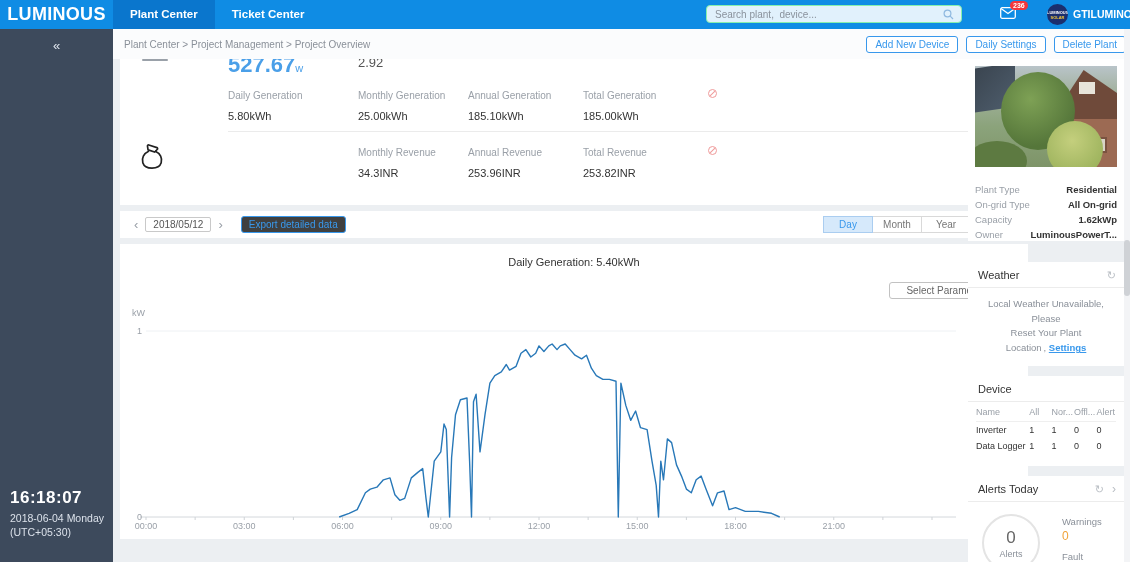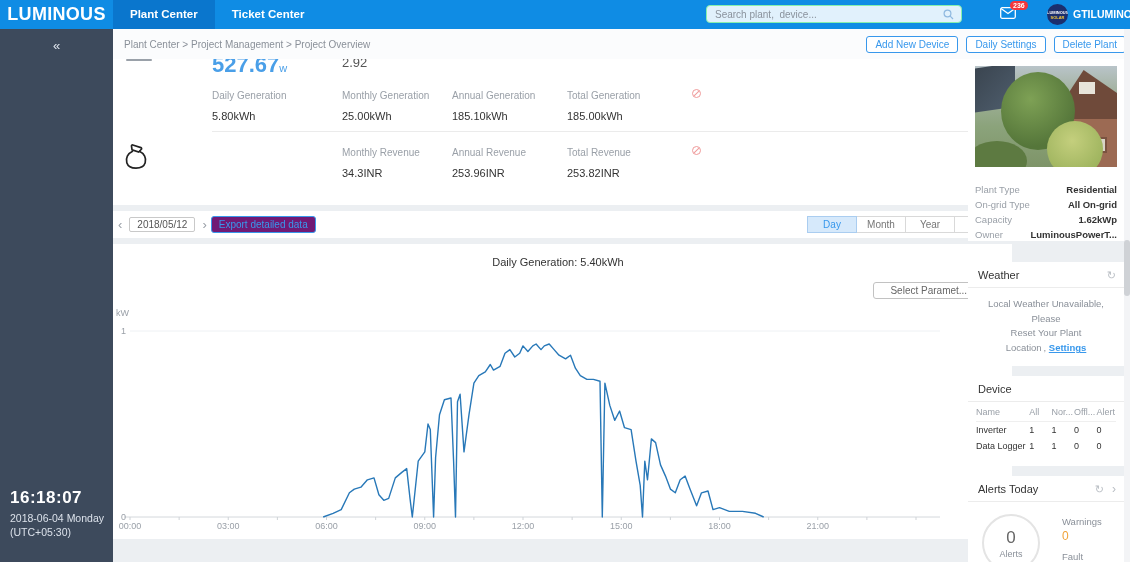--- a/index.html
+++ b/index.html
@@ -30,21 +30,21 @@
 
   
   .sidebar { position:absolute; top:29px; left:0; width:113px; height:533px; background:#3d4a5c; z-index:25; }
   .collapse { margin-top:9px; text-align:center; color:#dfe5ee; font-size:13px; cursor:pointer; }
   .clock { position:absolute; left:10px; bottom:24px; color:#fff; }
   .clock .time { font-size:17px; font-weight:bold; letter-spacing:.5px; }
   .clock .date { font-size:10.5px; color:#dbe1ea; margin-top:4px; white-space:nowrap; }
   .clock .tz { font-size:10.5px; color:#dbe1ea; margin-top:2px; }
 
   
-  .main { position:absolute; top:59px; left:104px; width:908px; }
+  .main { position:absolute; top:59px; left:120px; width:908px; }
   .card { background:#fff; }
   .stats-card { height:146px; position:relative; overflow:hidden; }
   .cut-dash { position:absolute; left:22px; top:0; width:26px; height:2px; background:#9aa1a9; border-radius:1px; }
   .power-main { position:absolute; left:108px; top:-7px; color:#4a9fe8; font-size:22px; font-weight:bold; }
   .power-main .unit { font-size:11px; font-weight:normal; }
   .power-sec { position:absolute; left:238px; top:-4px; color:#555; font-size:13px; }
   .stat-col { position:absolute; width:120px; }
   .stat-col .lbl { color:#9aa0a8; font-size:10px; }
   .stat-col .val { color:#333; font-size:11px; margin-top:9px; }
   .g0{left:108px;top:31px}.g1{left:238px;top:31px}.g2{left:348px;top:31px}.g3{left:463px;top:31px}
@@ -52,21 +52,21 @@
   .stats-divider { position:absolute; left:108px; right:6px; top:72px; border-top:1px solid #ebebeb; }
   .ban-icon { position:absolute; left:588px; width:9px; height:9px; border:1px solid #ef9a9a; border-radius:50%; }
   .ban-icon::after { content:""; position:absolute; left:0; top:3px; width:7px; height:1px; background:#ef9a9a; transform:rotate(-45deg); }
   .ban1 { top:30px; } .ban2 { top:87px; }
   .moneybag { position:absolute; left:18px; top:84px; }
 
   
   .toolbar-card { margin-top:6px; height:27px; display:flex; align-items:center; padding:0 10px; position:relative; }
   .nav-arrow { color:#9aa0a8; font-size:13px; padding:0 4px; cursor:pointer; }
   .date-box { border:1px solid #c9c9c9; border-radius:2px; font-size:10px; color:#555; padding:1px 7px; margin:0 3px; }
-  .export-btn { border:1px solid #3898ec; color:#3898ec; border-radius:3px; font-size:10px; padding:2px 7px; background:#701a75; cursor:pointer; }
+  .export-btn { margin-left:14px; border:1px solid #3898ec; color:#3898ec; border-radius:3px; font-size:10px; padding:2px 7px; background:#404040; cursor:pointer; }
   .seg { position:absolute; right:8px; top:5px; display:flex; }
   .seg-cell { width:50px; height:17px; line-height:16px; text-align:center; font-size:10px; color:#777; background:#fff; border:1px solid #d9d9d9; margin-left:-1px; cursor:pointer; }
   .seg-cell.active { background:#d6e9fb; color:#3898ec; border-color:#aacdf0; z-index:2; }
 
   
   .chart-card { margin-top:6px; height:295px; position:relative; }
   .chart-title { text-align:center; padding-top:12px; font-size:11px; color:#333; }
   .select-box { position:absolute; right:14px; top:38px; border:1px solid #c2c2c2; border-radius:3px; font-size:10px; color:#666; padding:2px 16px; display:flex; align-items:center; gap:8px; cursor:pointer; background:#fff; }
   .select-box .caret2 { color:#888; font-size:8px; }
   #gen-chart { position:absolute; left:8px; top:63px; width:830px; height:225px; }

